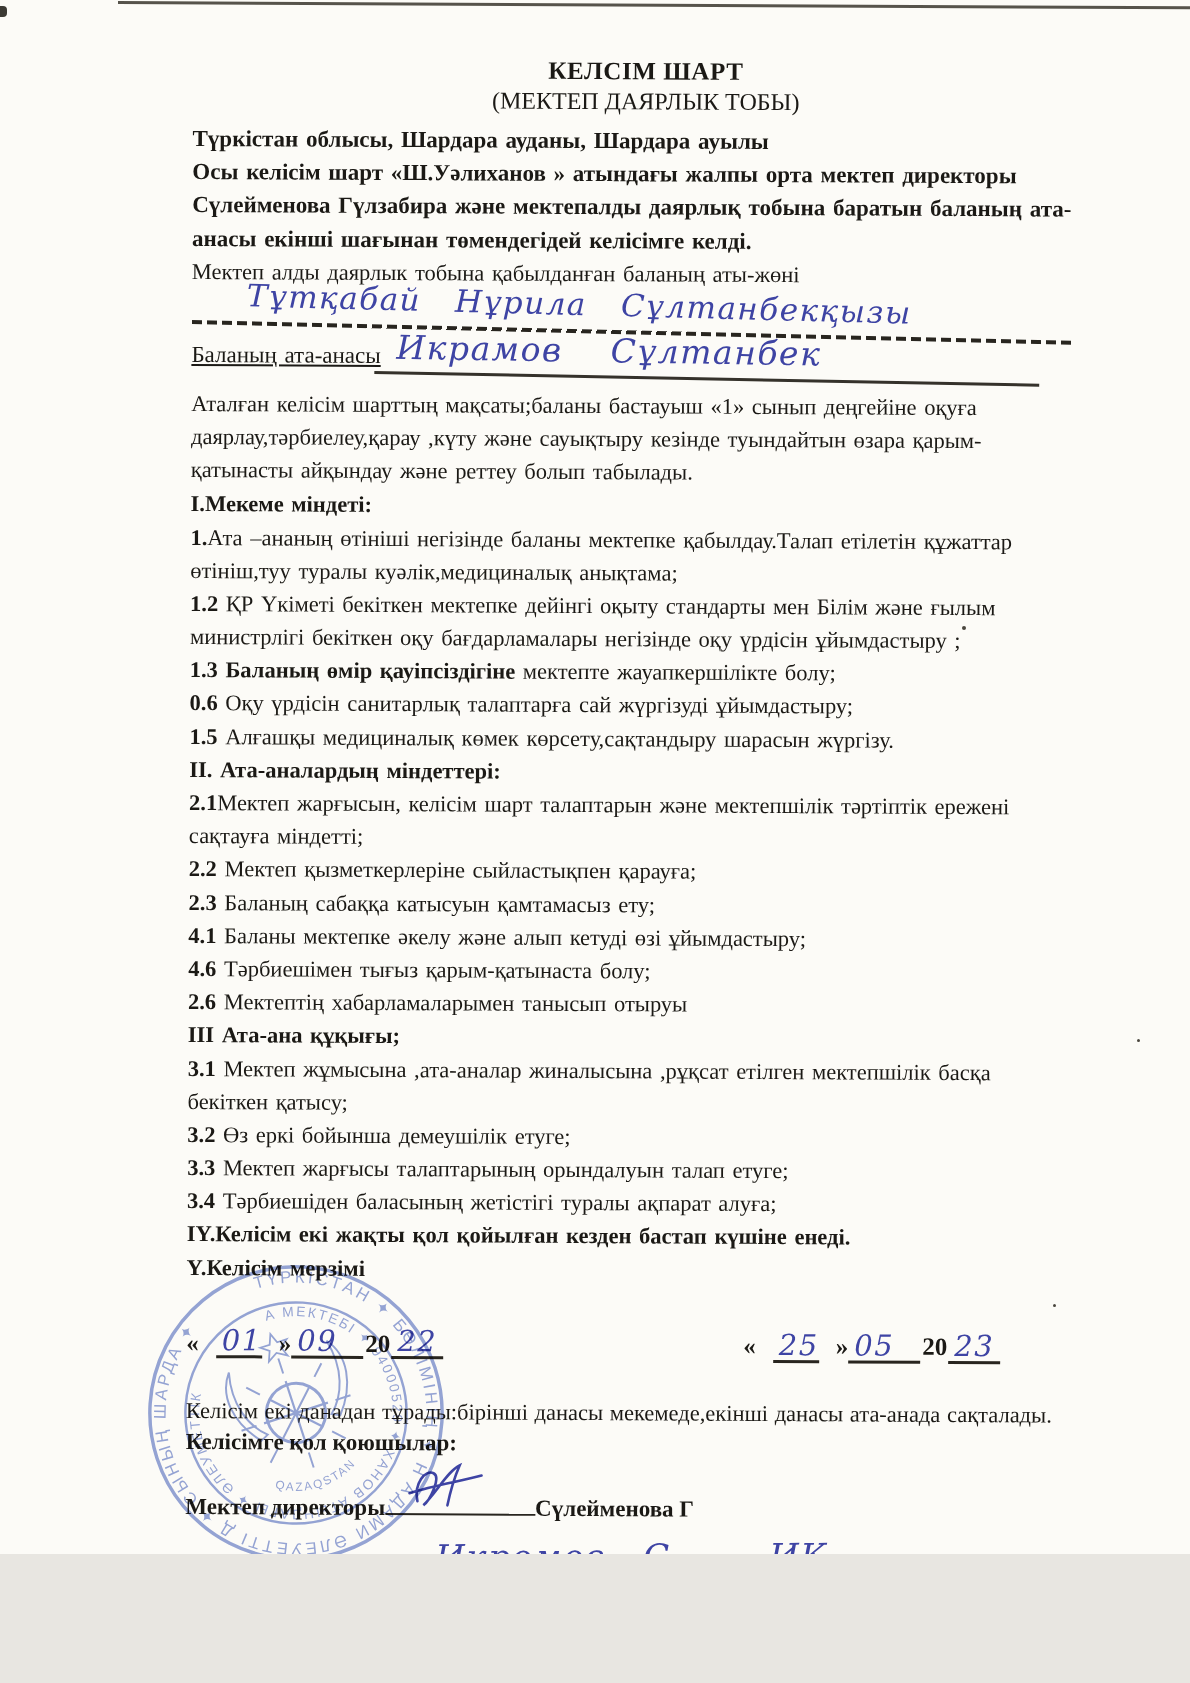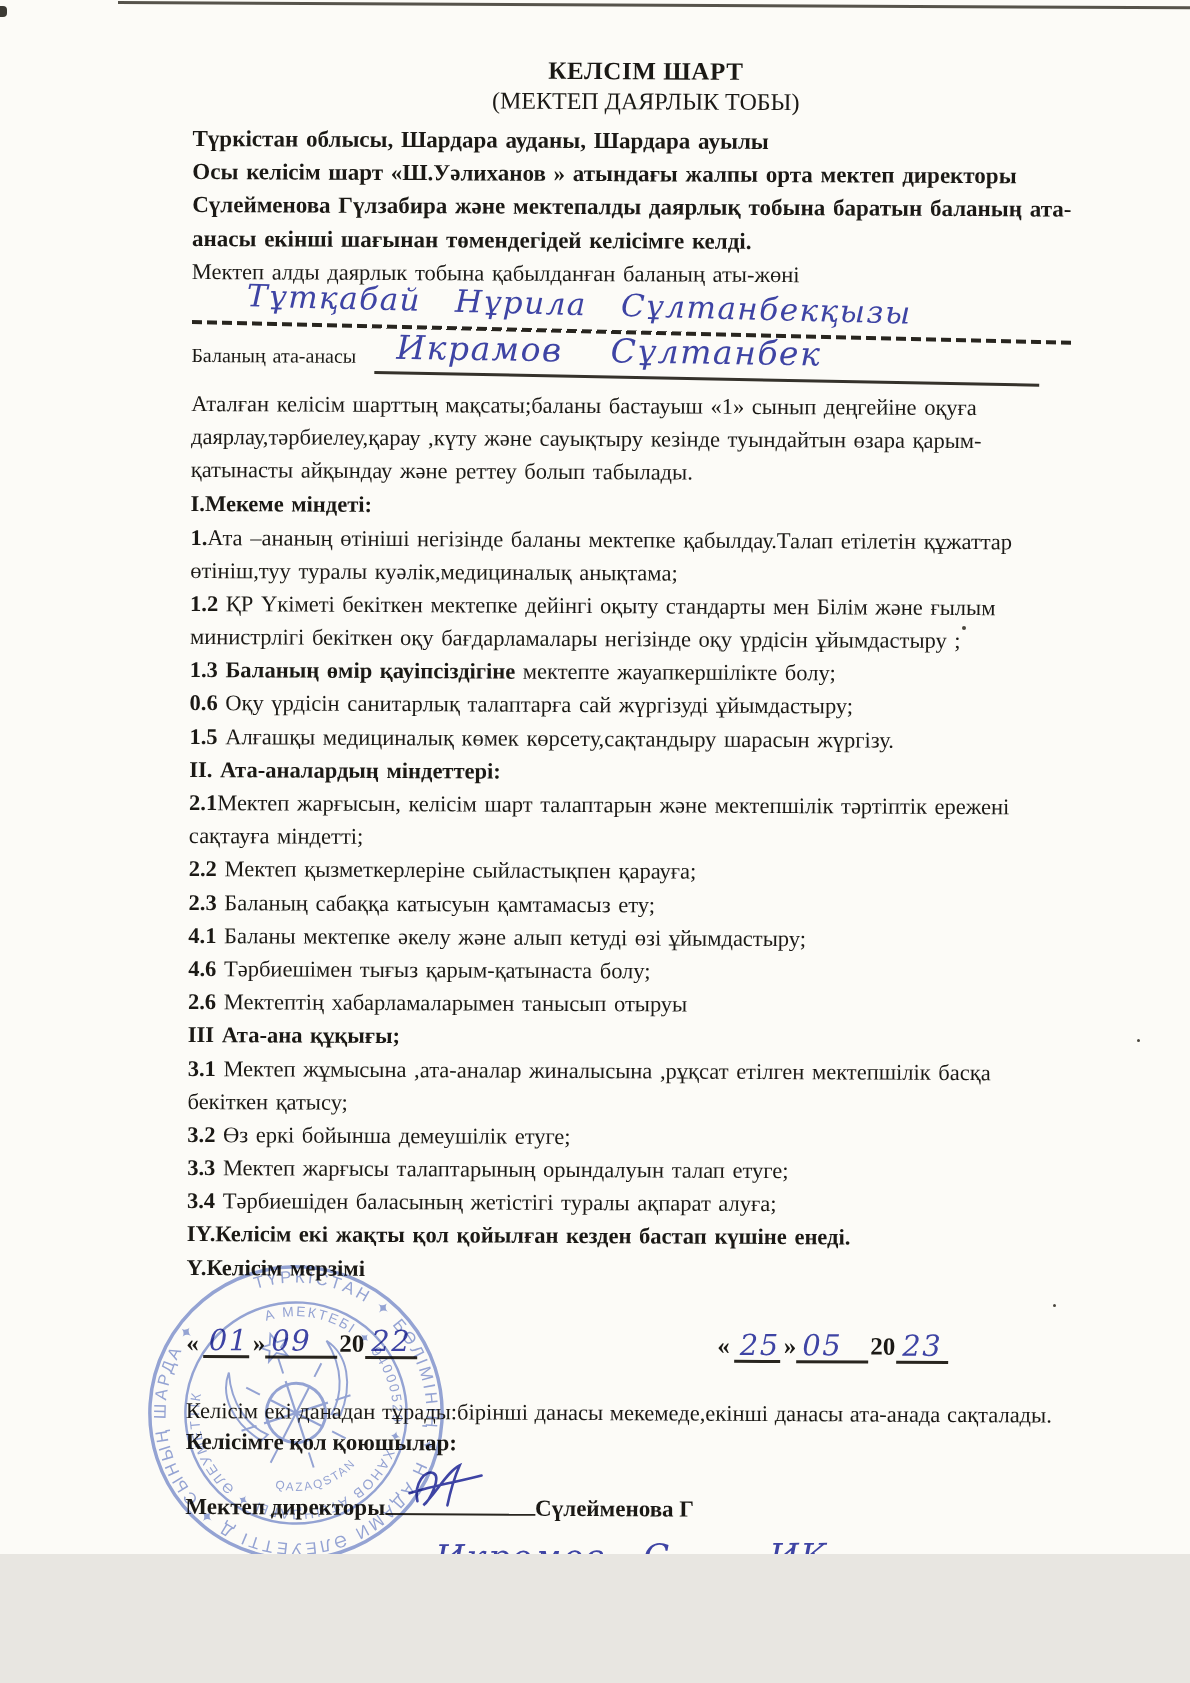--- a/index.html
+++ b/index.html
@@ -32,36 +32,36 @@
   
   .name-row{position:relative;height:47px;margin-top:2px;}
   .name-dashes{
     position:absolute;left:0;top:30px;width:880px;height:4px;
     background:repeating-linear-gradient(90deg,#28251f 0 10px,transparent 10px 15px);
     transform:rotate(1.05deg);transform-origin:left center;
   }
   .name-hw{position:absolute;left:55px;top:-6px;font-size:31px;transform:rotate(1.2deg);}
   
   .parent-row{position:relative;height:44px;}
-  .parent-label{font-size:20px;line-height:36px;word-spacing:2px;}
+  .parent-label{font-size:23px;line-height:36px;word-spacing:2px;text-decoration:underline;}
   .parent-line{
     position:absolute;left:183px;top:33px;width:665px;height:2.5px;background:#35322b;
     transform:rotate(0.8deg);transform-origin:left center;
   }
   .parent-hw{position:absolute;left:205px;top:-8px;font-size:33px;transform:rotate(0.6deg);}
   #purpose{margin-top:6px;}
   #body{margin-top:1px;}
   
   .dates-row{display:flex;margin-top:22px;height:52px;}
   .date-group{display:flex;align-items:flex-end;font-size:25px;font-weight:bold;}
   .date-left{margin-left:0;}
   .date-right{margin-left:300px;}
   .dg-q{line-height:30px;}
   .slot{position:relative;display:inline-block;border-bottom:3px solid #28251f;height:30px;}
-  .slot-day{width:46px;margin:0 4px;}
+  .slot-day{width:46px;margin:0 17px;}
   .slot-month{width:72px;margin-right:2px;}
   .slot-year{width:52px;margin-left:1px;text-align:right;}
   .slot .hw{position:absolute;left:6px;bottom:-2px;font-size:29px;font-weight:normal;}
   .date-right .slot{transform:translateY(2px);}
   
   .closing1{margin-top:40px;font-size:22.5px;white-space:nowrap;word-spacing:1px;}
   .closing2{margin-top:1px;font-size:23px;font-weight:bold;line-height:33px;}
   
   .sig-row{position:relative;height:40px;font-size:23px;font-weight:bold;white-space:nowrap;}
   .sig-row-director{margin-top:28px;}

